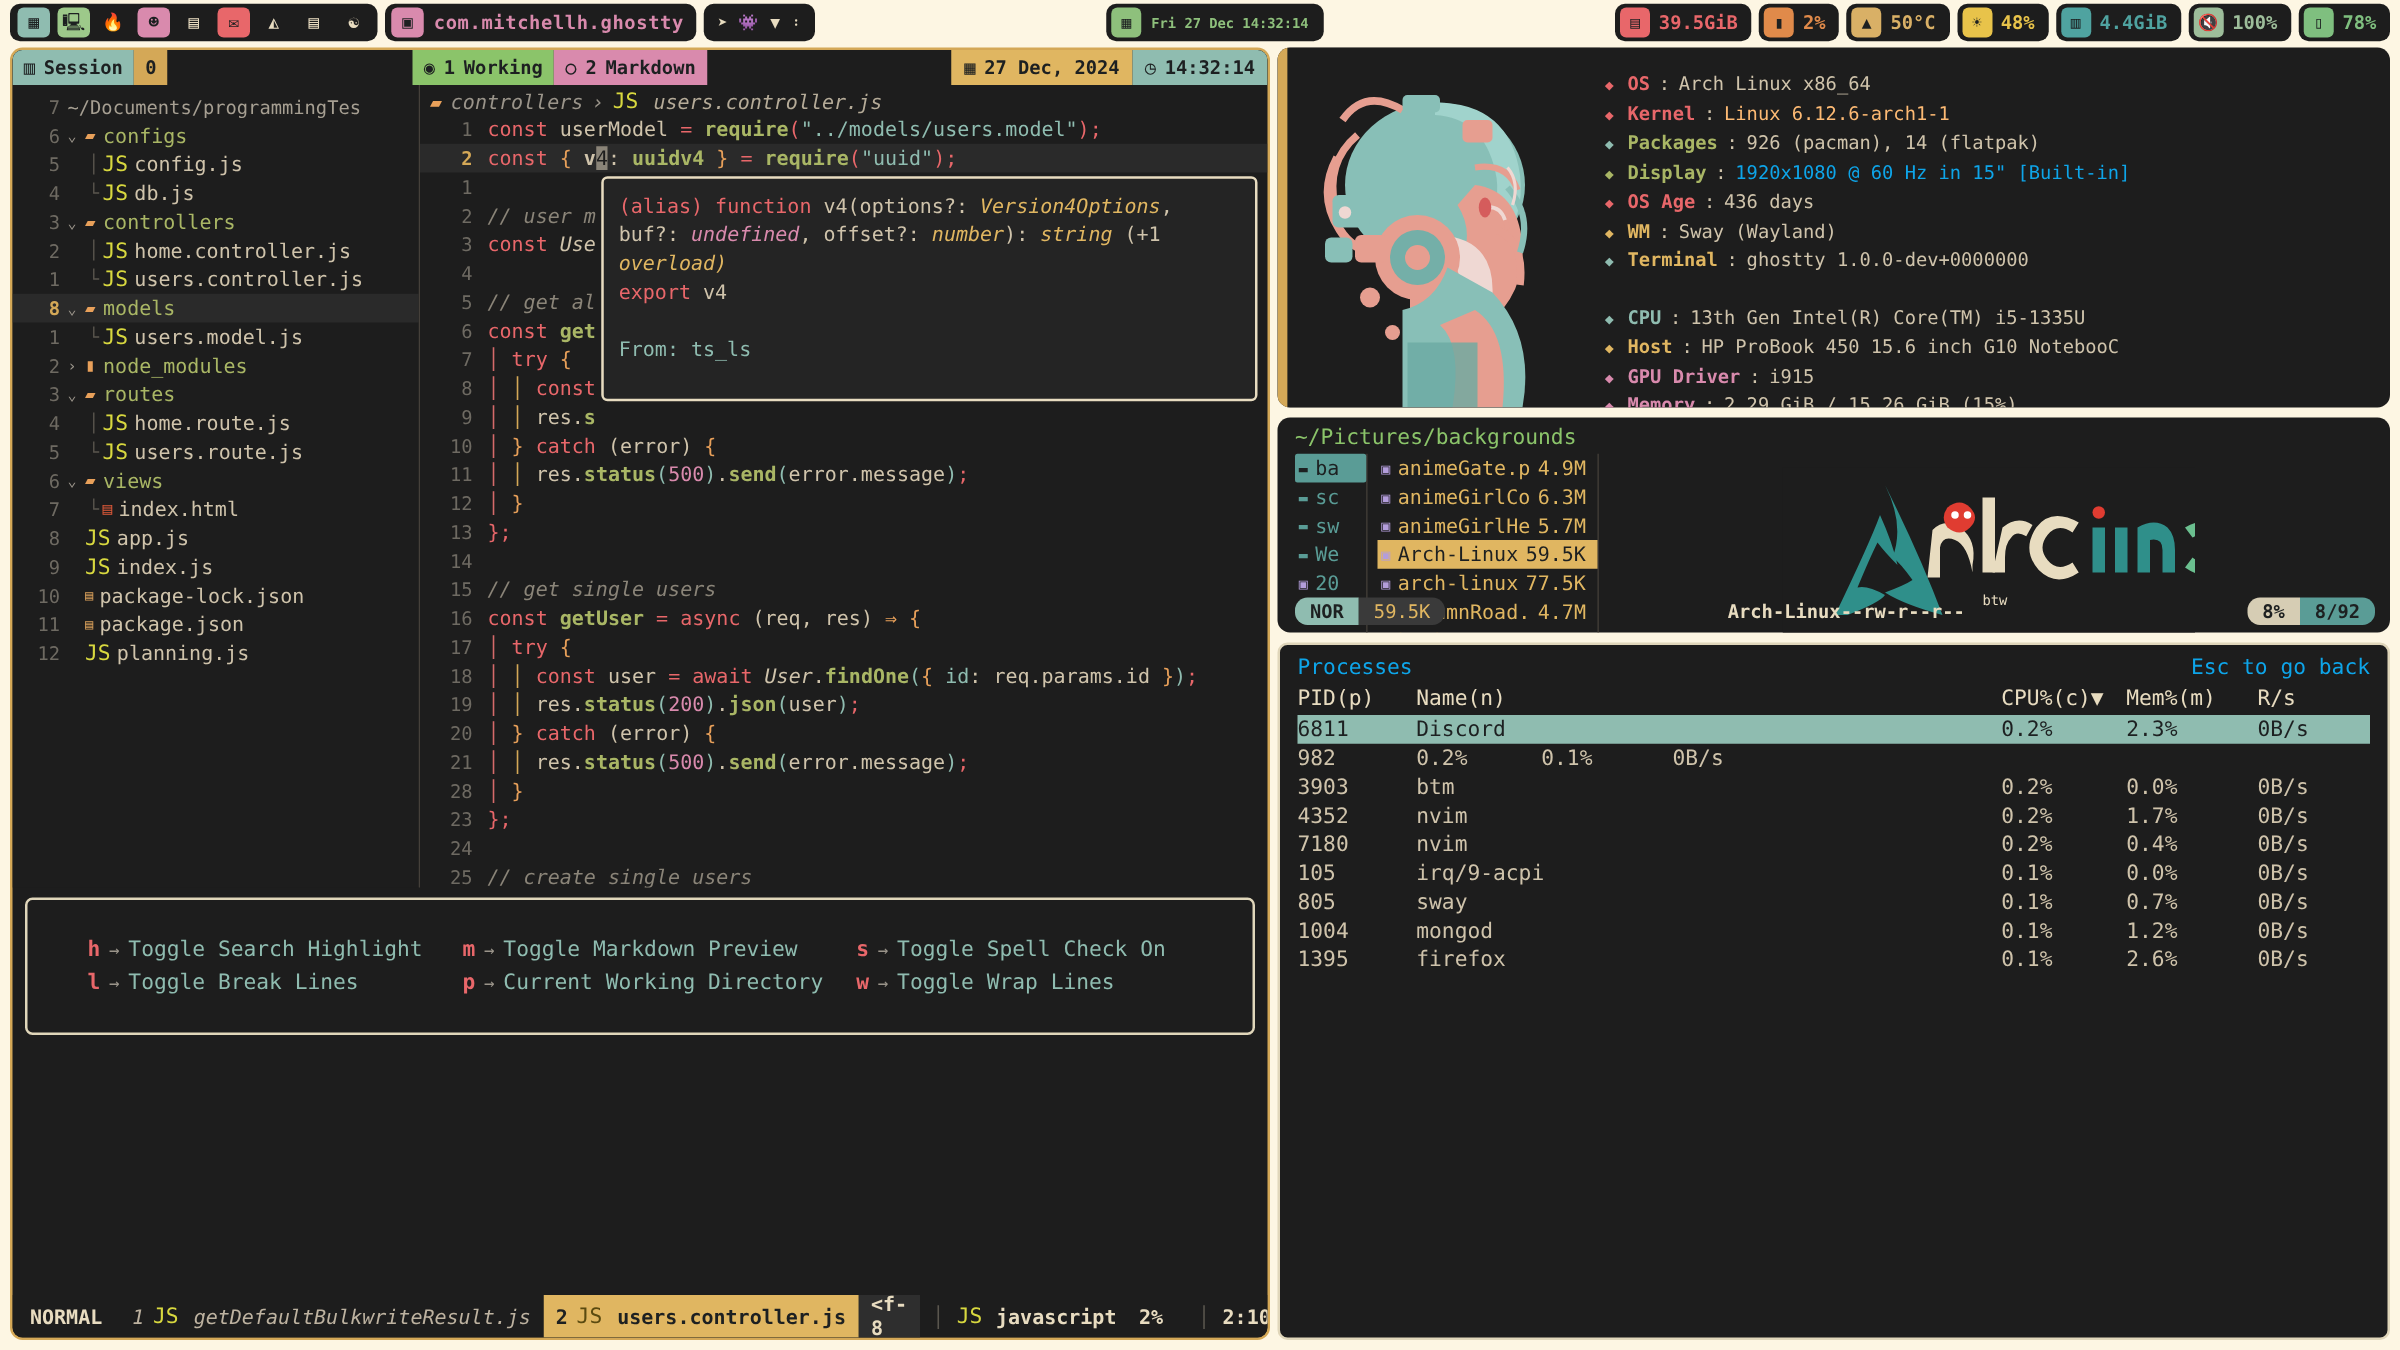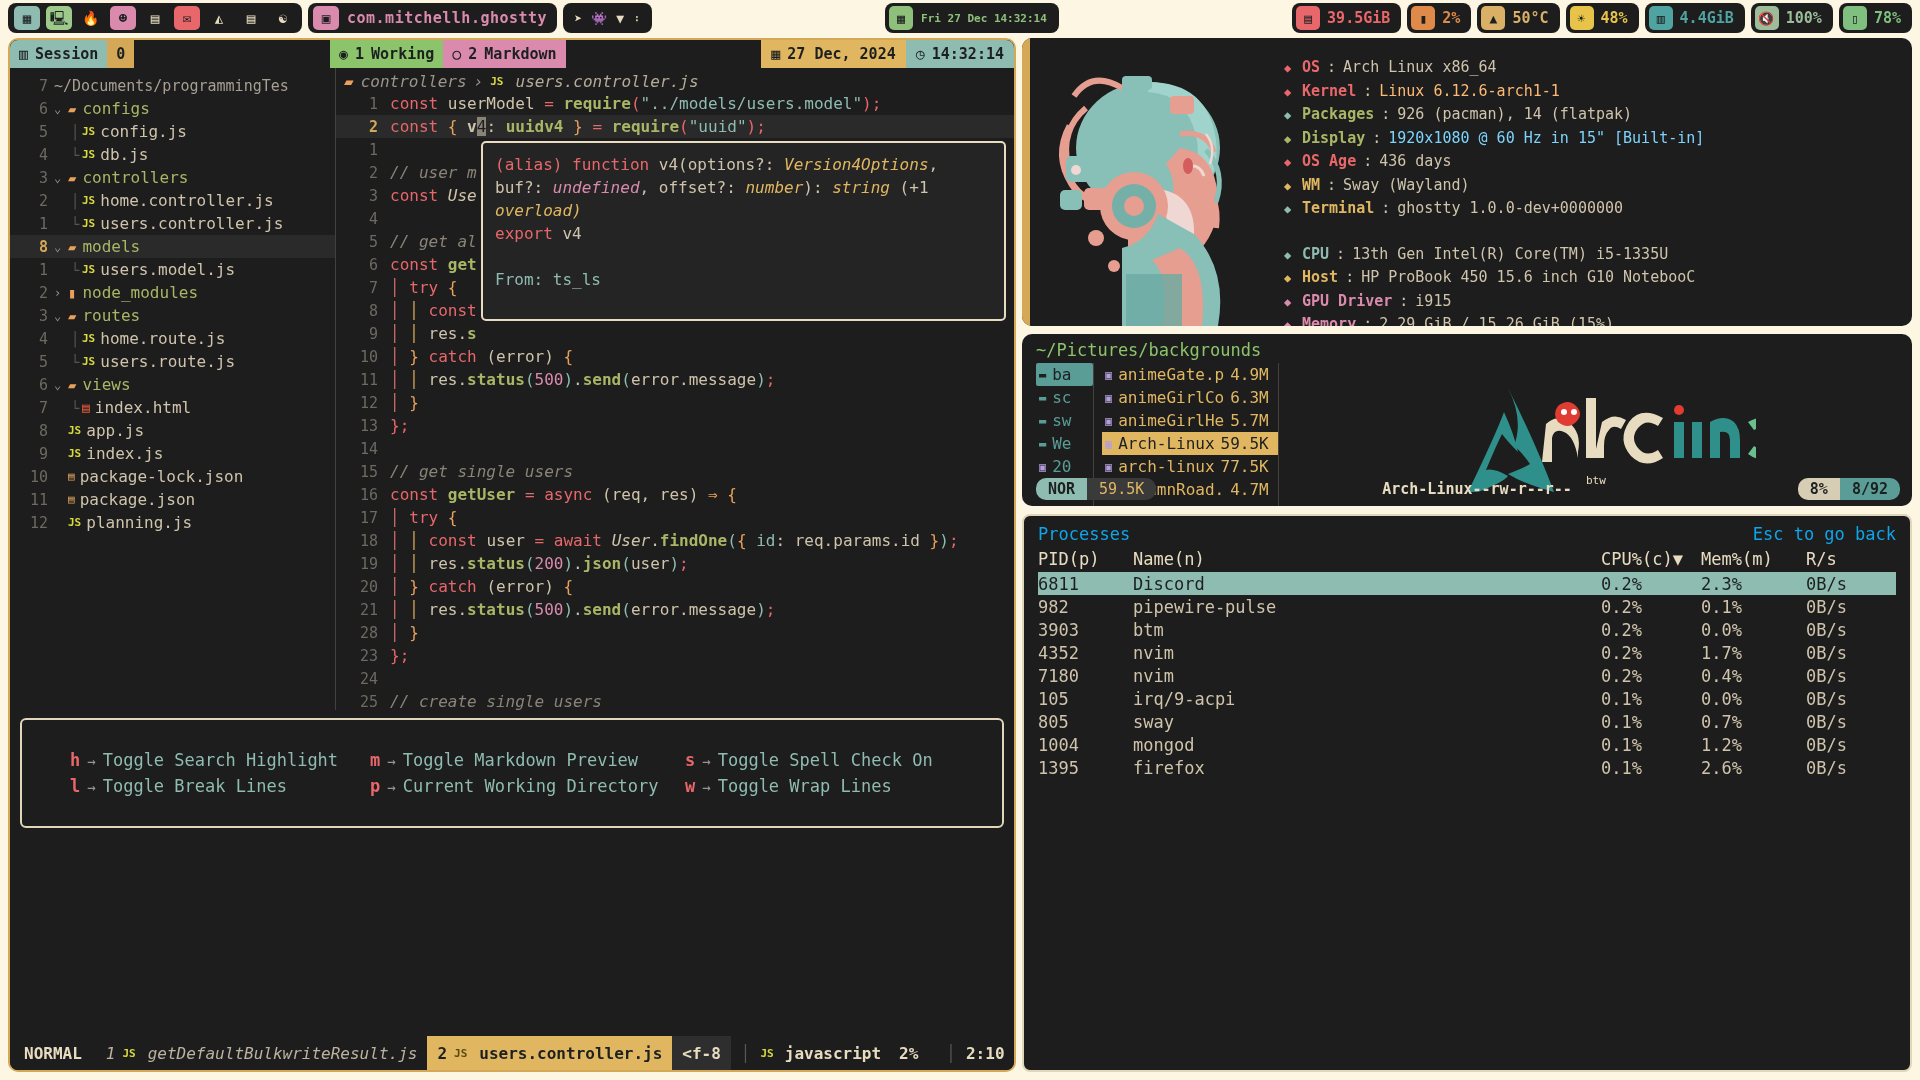--- a/index.html
+++ b/index.html
@@ -46,21 +46,21 @@
   .body2{ display:flex; height:642px; }
   .tree{ width:325px; padding:6px 0 0 0; overflow:hidden; background:#1d1d1d;}
   .trow{ display:flex; align-items:center; height:23px; padding:0 4px; white-space:nowrap;}
   .trow.sel{ background:#2a2a2a;}
   .tn{ width:34px; text-align:right; color:#6e6a62; font-size:15px; margin-right:6px;}
   .tn.cur{ color:#d4a857; font-weight:bold;}
   .chev{ width:14px; color:#9a948a; font-size:12px;}
   .tguide{ color:#5a564e; width:14px; display:inline-block; text-align:center; font-size:14px;}
   .fico{ margin-right:6px; font-size:14px;}
   .dirname{ color:#a9b665; font-size:16px;}
-  .jsico{ color:#d8d83f; font-size:11px; font-weight:bold; margin-right:5px;}
+  .jsico{ color:#d8d83f; font-size:17px; font-weight:normal; margin-right:5px;}
   .htmlico{ color:#e05a3a; font-size:13px; margin-right:5px;}
   .jsonico{ color:#d9a05b; font-size:11px; margin-right:5px;}
   .fname{ color:#cfc3ab; font-size:16px;}
   .pathrow{ color:#a69f92; font-size:15px; padding-left:44px;}
 
   .editor{ flex:1; border-left:1px solid #45403a; position:relative; overflow:hidden;}
   .breadcrumb{ display:flex;align-items:center;gap:7px;height:24px;padding:2px 0 0 8px;color:#9a948a;font-style:italic;font-size:16px;}
   .bc-dir{color:#9a948a;font-style:italic;}
   .bc-file{color:#b5ab98;font-style:italic;}
   .codeline{ display:flex; height:23px; align-items:center; white-space:pre; font-size:16px;}
@@ -557,21 +557,21 @@
             <div class="ff-line">
               <span class="ff-ico" style="color:#8fbcb0">◆</span>
               <span class="ff-k" style="color:#a9b665">Packages</span>
               <span style="color:#cfc3ab">:</span>
               <span style="color:#cfc3ab">926 (pacman), 14 (flatpak)</span>
             </div>
             <div class="ff-line">
               <span class="ff-ico" style="color:#a9b665">◆</span>
               <span class="ff-k" style="color:#a9b665">Display</span>
               <span style="color:#cfc3ab">:</span>
-              <span style="color:#7dd3fc">1920x1080 @ 60 Hz in 15" [Built-in]</span>
+              <span style="color:#0ea5e9">1920x1080 @ 60 Hz in 15" [Built-in]</span>
             </div>
             <div class="ff-line">
               <span class="ff-ico" style="color:#e8676a">◆</span>
               <span class="ff-k" style="color:#e8676a">OS Age</span>
               <span style="color:#cfc3ab">:</span>
               <span style="color:#cfc3ab">436 days</span>
             </div>
             <div class="ff-line">
               <span class="ff-ico" style="color:#e0b661">◆</span>
               <span class="ff-k" style="color:#e0b661">WM</span>
@@ -734,21 +734,20 @@
       <div id="proc-rows">
           <div class="p-rw sel">
             <span class="c-pid">6811</span>
             <span class="c-name">Discord</span>
             <span class="c-cpu">0.2%</span>
             <span class="c-mem">2.3%</span>
             <span class="c-rs">0B/s</span>
           </div>
           <div class="p-rw">
             <span class="c-pid">982</span>
-            <span class="c-name">pipewire-pulse</span>
             <span class="c-cpu">0.2%</span>
             <span class="c-mem">0.1%</span>
             <span class="c-rs">0B/s</span>
           </div>
           <div class="p-rw">
             <span class="c-pid">3903</span>
             <span class="c-name">btm</span>
             <span class="c-cpu">0.2%</span>
             <span class="c-mem">0.0%</span>
             <span class="c-rs">0B/s</span>

